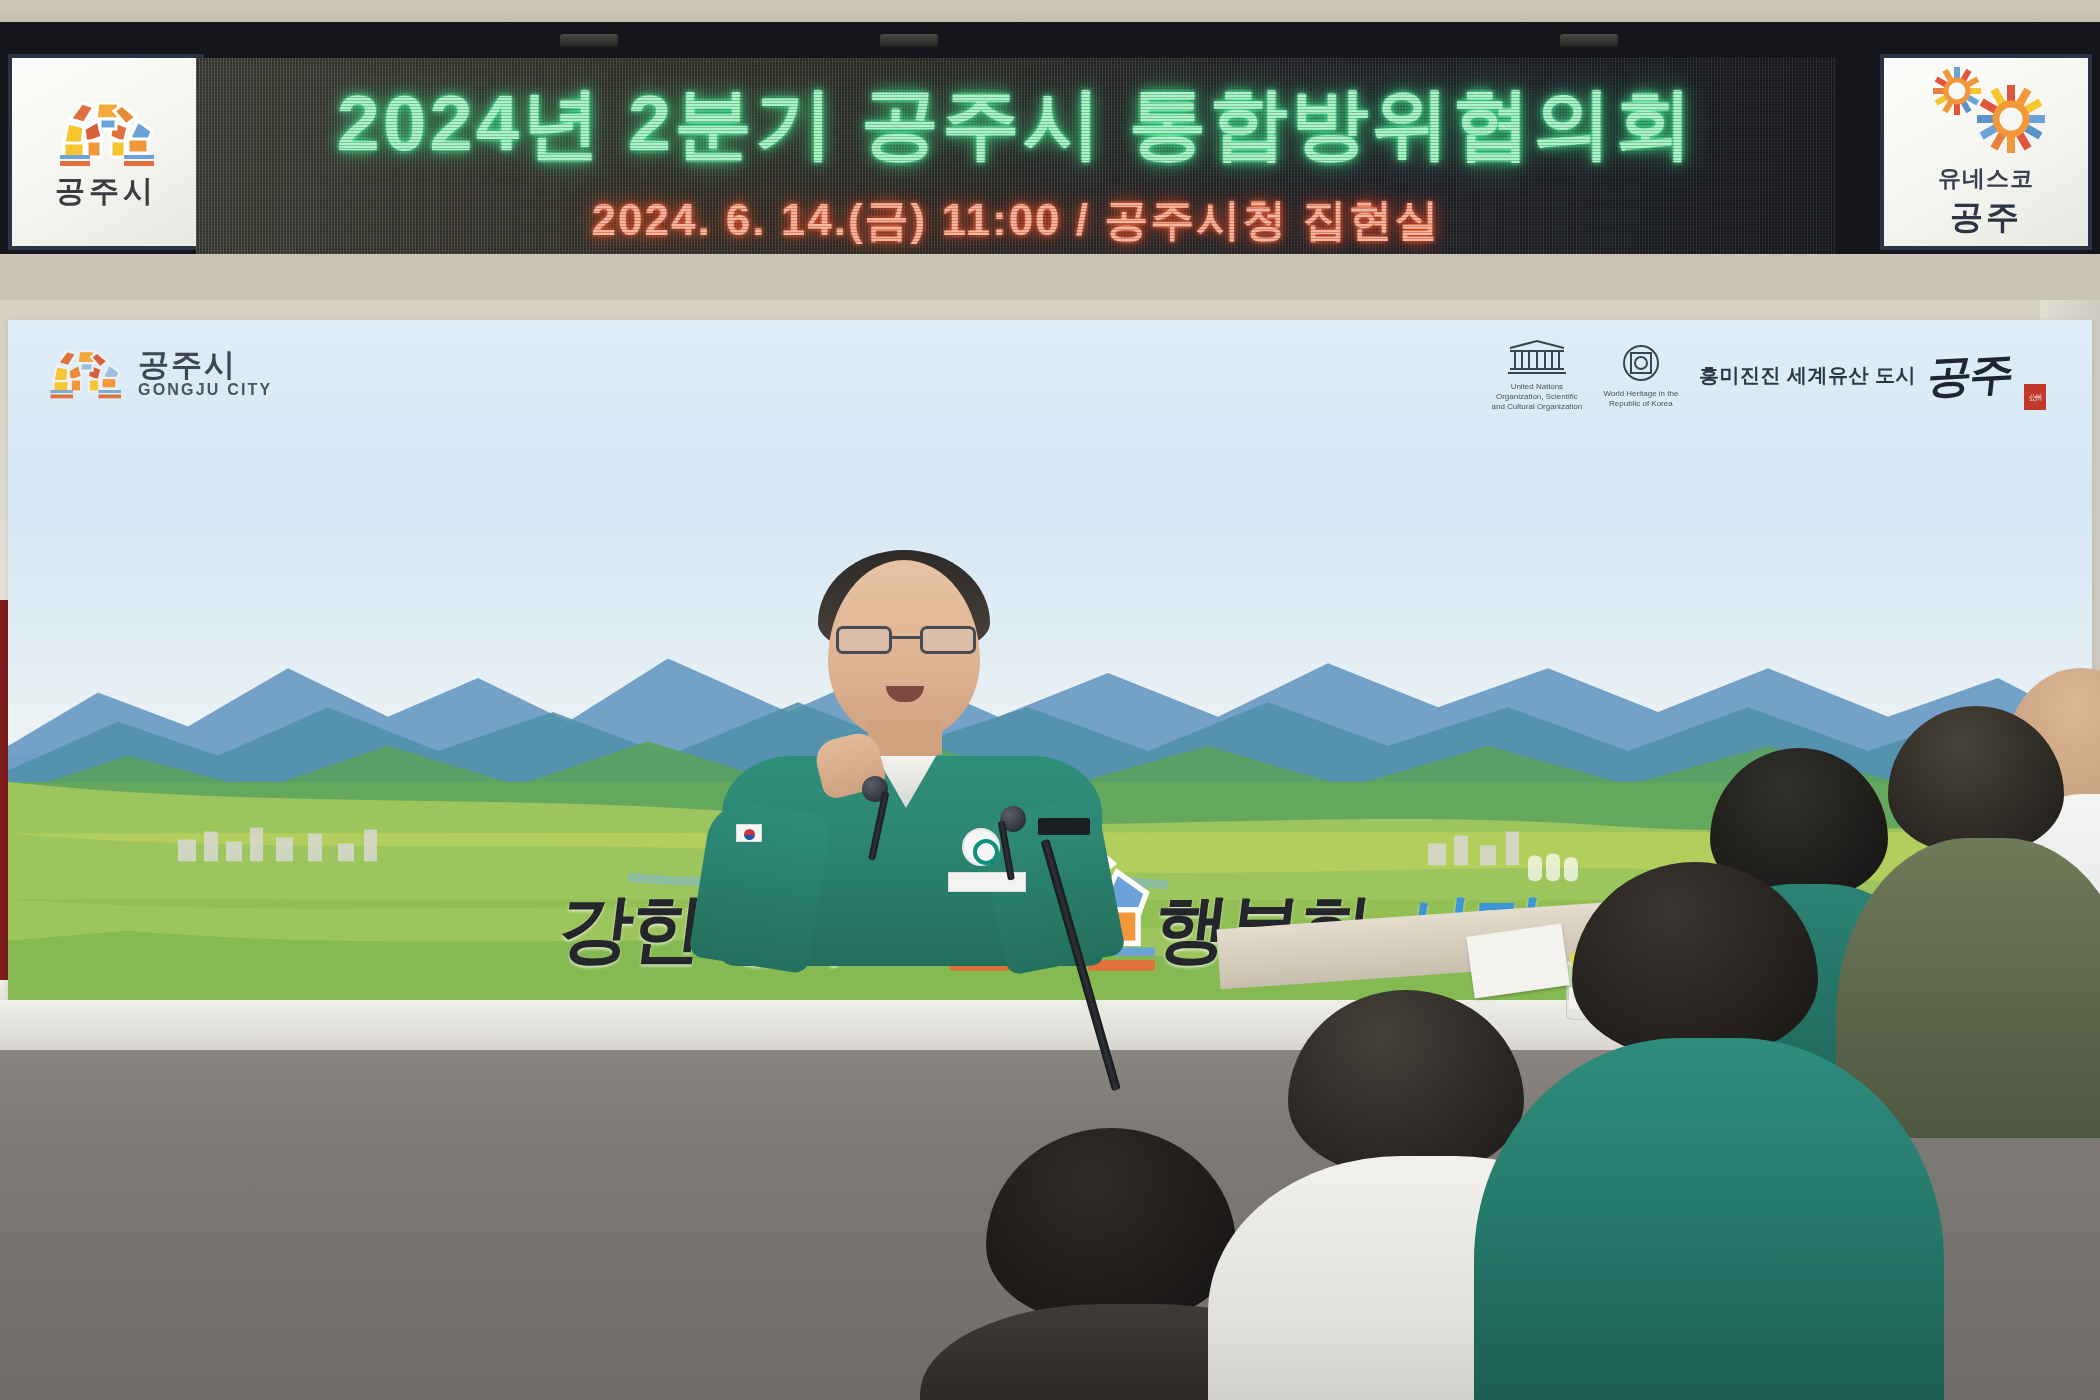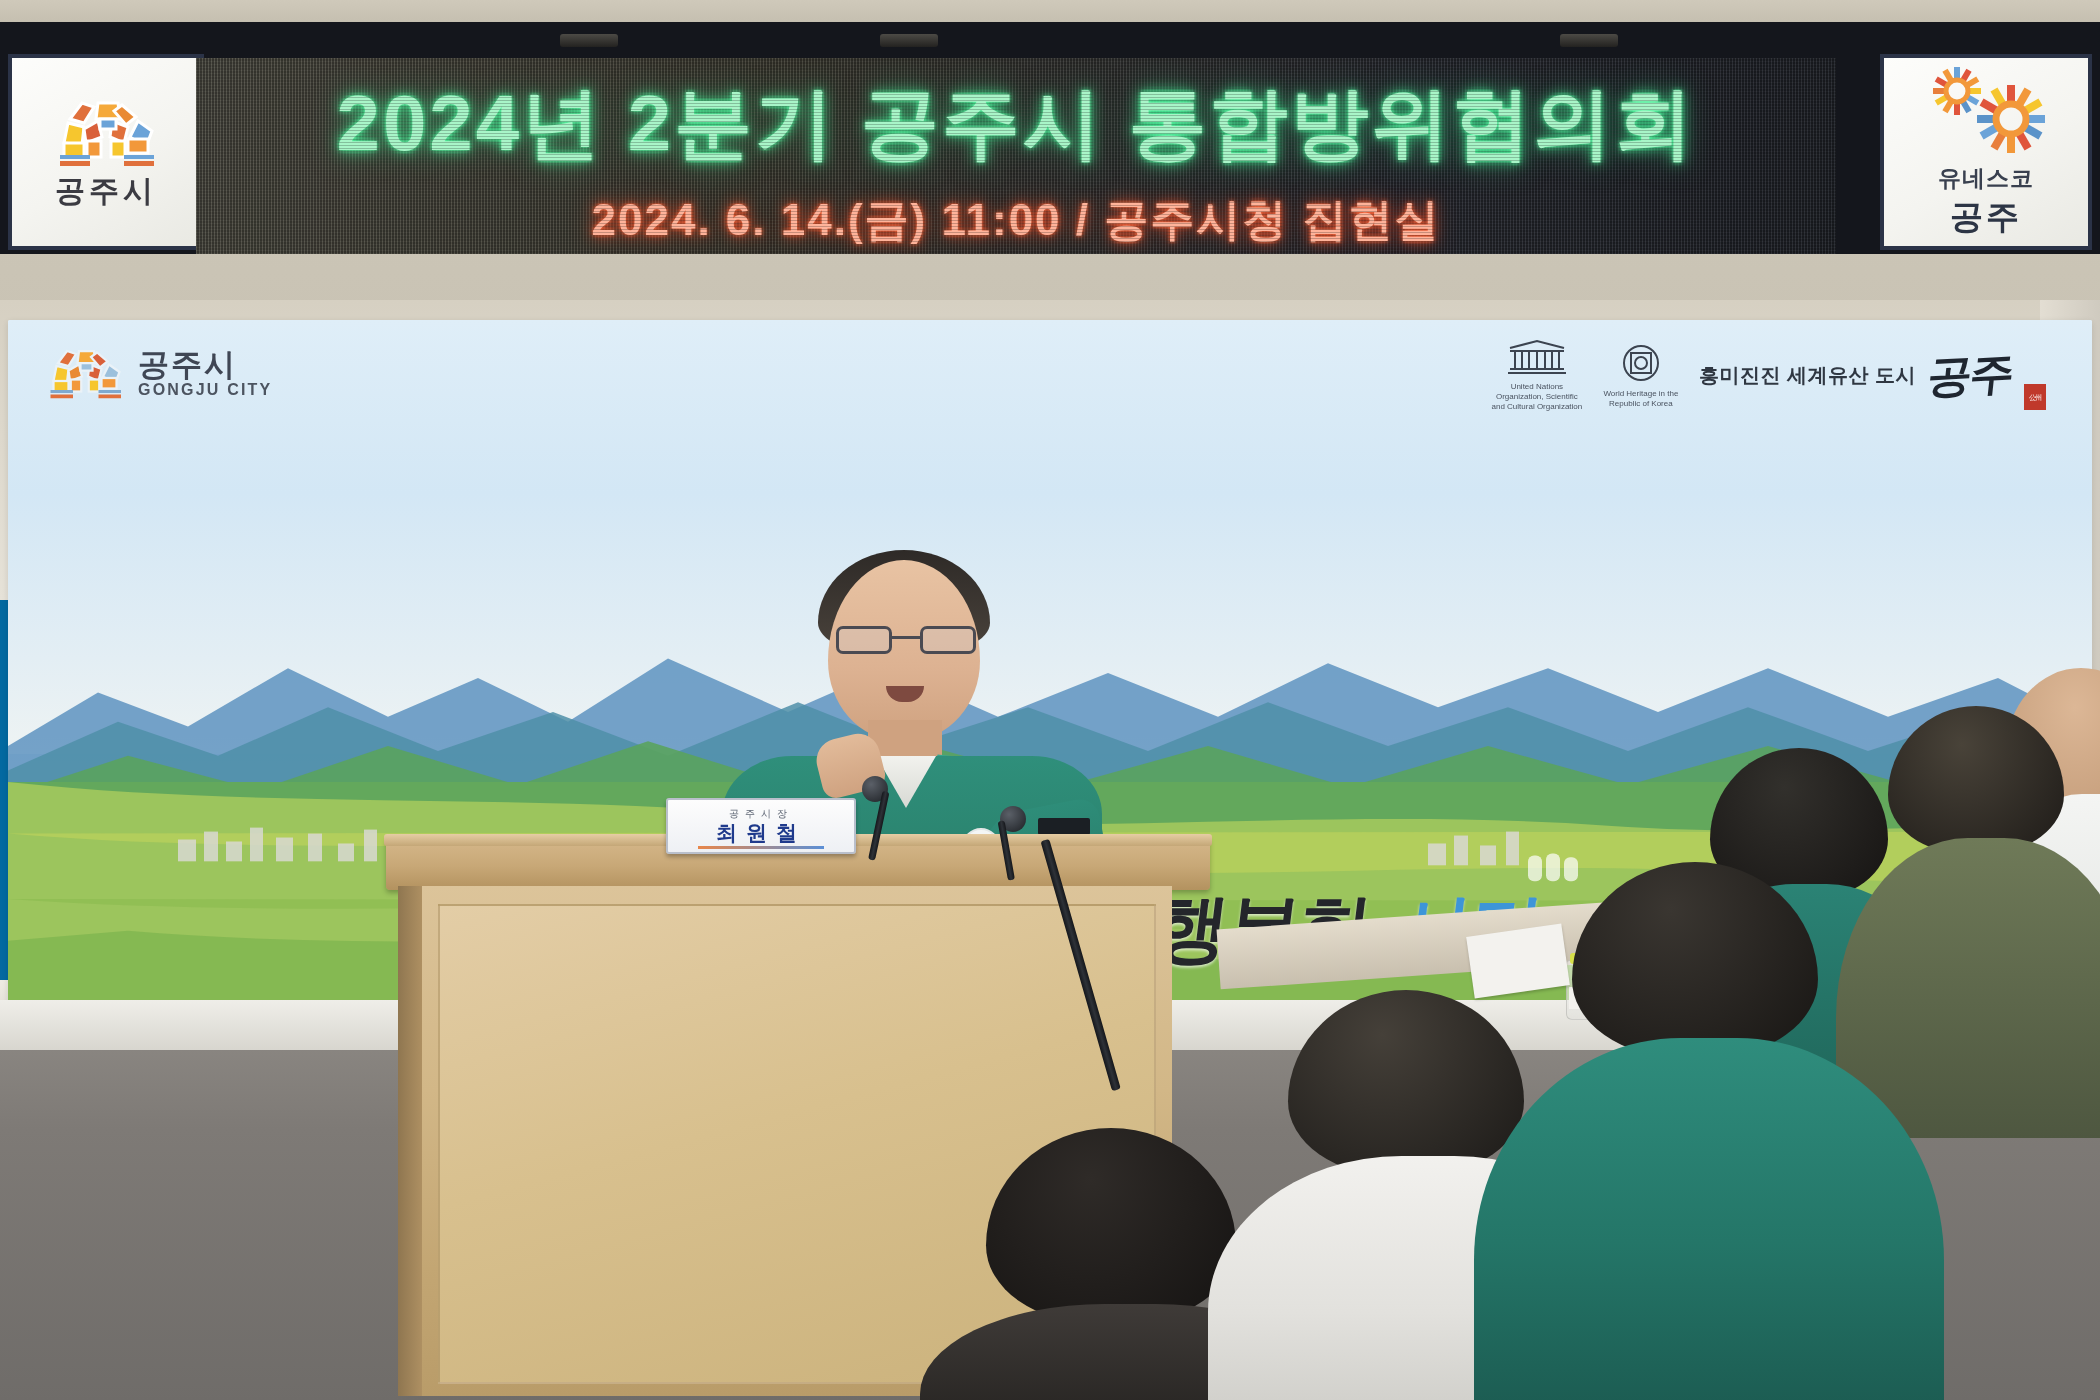--- a/index.html
+++ b/index.html
@@ -5,21 +5,21 @@
 <style>
   * { box-sizing: border-box; margin:0; padding:0; }
   html,body{ background:#222; }
   body{
     font-family:"Liberation Sans","DejaVu Sans",sans-serif;
   }
   #stage{
     position:relative;
     width:2100px; height:1400px;
     overflow:hidden;
-    background:#0369a1;
+    background:#7f1d1d;
   }
 
   
   .ceiling{
     position:absolute; left:0; top:0; width:2100px; height:34px;
     background:linear-gradient(180deg,#cfc9ba 0%,#c6c0b1 60%,#b6b0a1 100%);
   }
   .ceiling-rail{
     position:absolute; left:0; top:26px; width:2100px; height:10px;
     background:linear-gradient(180deg,#6e6a61,#3a3732);
@@ -654,33 +654,20 @@
     <div class="rank-patch"></div>
     <div class="flag-patch"></div>
   </div>
 
   <div class="mic-head" style="left:862px; top:776px;"></div>
   <div class="mic" style="left:868px; top:790px; width:7px; height:70px; transform:rotate(12deg);"></div>
   <div class="mic-head" style="left:1000px; top:806px;"></div>
   <div class="mic" style="left:1008px; top:820px; width:7px; height:60px; transform:rotate(-10deg);"></div>
   <div class="mic" style="left:1112px; top:830px; width:9px; height:260px; transform:rotate(-16deg); z-index:13;"></div>
 
-  <div class="podium">
-    <div class="podium-top"></div>
-    <div class="podium-ledge"></div>
-    <div class="podium-shadowL"></div>
-    <div class="podium-body">
-      <div class="podium-panel"></div>
-    </div>
-    <div class="nameplate">
-      <div class="role">공주시장</div>
-      <div class="nm">최원철</div>
-      <div class="bar"></div>
-    </div>
-  </div>
 
   <div class="table-fr"></div>
   <div class="bottle" style="left:1566px; top:960px;">
     <div class="cap"></div>
       <div class="lab"></div>
   </div>
   <div class="bottle dark" style="left:1600px; top:946px;">
     <div class="cap" style="background:#c9342a"></div>
   </div>
   <div class="bottle" style="left:1638px; top:964px;">

